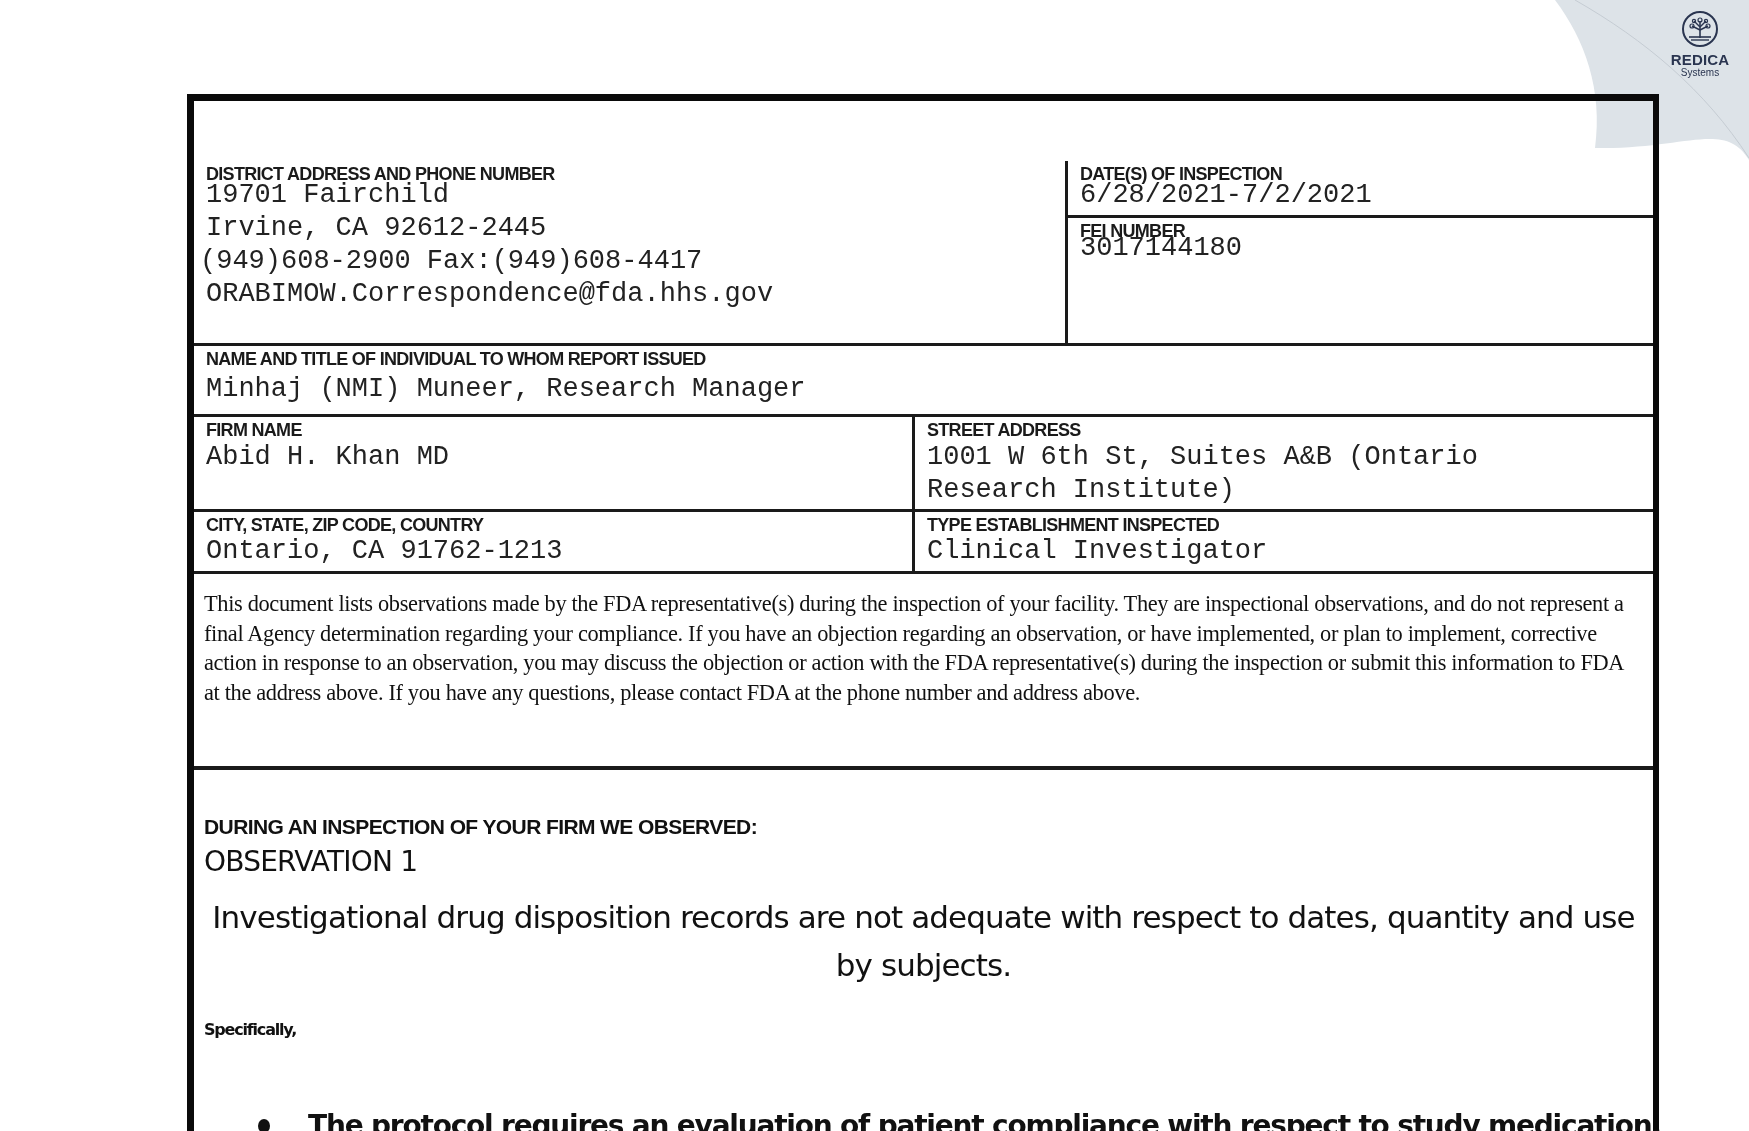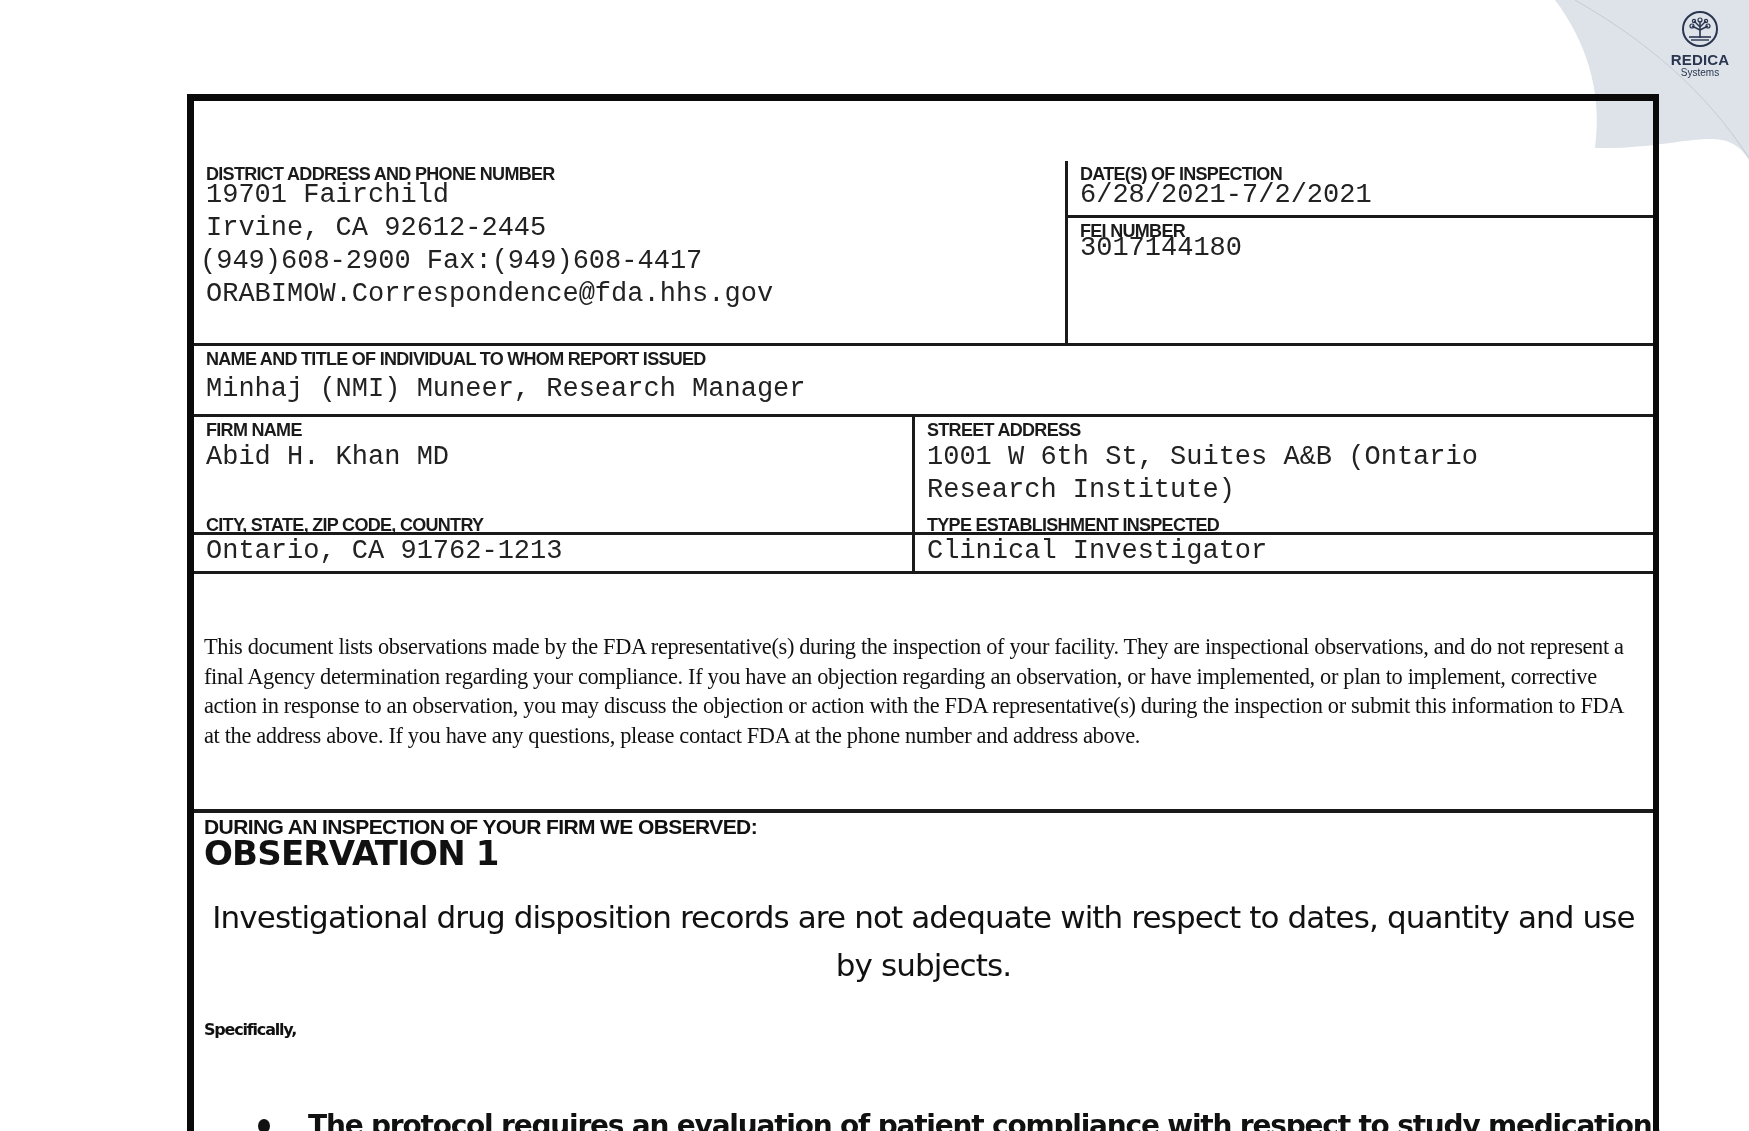--- a/index.html
+++ b/index.html
@@ -21,21 +21,21 @@
     white-space:nowrap;
   }
   .mono { font-family:"Liberation Mono", monospace; font-size:27px; color:#222; white-space:pre; line-height:32px;text-align:center; }
   .hdr1 { position:absolute; left:0; right:0; top:8px; text-align:center; font-weight:bold; font-size:23px; letter-spacing:-0.5px; }
   .hdr2 { position:absolute; left:0; right:0; top:33px; text-align:center; font-size:19px; letter-spacing:-0.3px; }
   .disclaimer {
     position:absolute; left:10px; right:20px; top:30px;
     font-family:"Liberation Serif", serif; font-size:22.4px; line-height:29.6px; color:#111; letter-spacing:-0.35px;
   }
   .obs-lead { font-family:"Liberation Sans", sans-serif; font-weight:bold; font-size:21px; letter-spacing:-0.6px; position:absolute; left:10px; top:30px; }
-  .obs-title { font-family:"DejaVu Sans", sans-serif; font-weight:bold; font-size:34px; position:absolute; left:10px; top:48px; letter-spacing:-0.8px; }
+  .obs-title { font-family:"DejaVu Sans", sans-serif; font-weight:normal; font-size:28px; position:absolute; left:10px; top:60px; letter-spacing:-0.8px; }
   .obs-desc { font-family:"DejaVu Sans", sans-serif; font-size:31px; position:absolute; left:10px; top:108px; right:10px; line-height:48px; letter-spacing:-0.9px;text-align:center; }
   .obs-spec { font-family:"DejaVu Sans", sans-serif; font-weight:bold; font-size:16px; position:absolute; left:10px; top:235px; letter-spacing:-1.2px; }
   .obs-bullet { position:absolute; left:64px; top:324px; font-family:"DejaVu Sans", sans-serif; font-weight:bold; font-size:28px; letter-spacing:-1.2px; white-space:nowrap; }
   .obs-bullet .dot { display:inline-block; width:12px; height:14px; border-radius:50%; background:#111; margin-right:38px; vertical-align:2px; }
   .redica {
     position:absolute; left:1555px; top:0; width:194px; height:160px;
   }
   .redica-logo { position:absolute; left:1665px; top:10px; width:70px; text-align:center; }
   .redica-name { font-family:"Liberation Sans", sans-serif; font-weight:bold; font-size:15px; color:#2a3550; letter-spacing:0.2px; line-height:15px; }
   .redica-sub { font-family:"Liberation Sans", sans-serif; font-size:10px; color:#2a3550; line-height:11px; }
@@ -91,21 +91,21 @@
         <div class="mono" style="position:absolute; left:12px; top:14px;">3017144180</div>
       </div>
     </div>
   </div>
 
   <div class="row" style="top:245px; height:71px;">
     <div class="label">NAME AND TITLE OF INDIVIDUAL TO WHOM REPORT ISSUED</div>
     <div class="mono" style="position:absolute; left:12px; top:27px;">Minhaj (NMI) Muneer, Research Manager</div>
   </div>
 
-  <div class="row" style="top:316px; height:118px;">
+  <div class="row" style="top:316px; height:95px;">
     <div class="cell vline" style="left:0; width:721px;">
       <div class="label">FIRM NAME</div>
       <div class="mono" style="position:absolute; left:12px; top:24px;">Abid H. Khan MD</div>
     </div>
     <div class="cell" style="left:721px; right:0;">
       <div class="label">STREET ADDRESS</div>
       <div class="mono" style="position:absolute; left:12px; top:24px;">1001 W 6th St, Suites A&amp;B (Ontario</div>
       <div class="mono" style="position:absolute; left:12px; top:57px;">Research Institute)</div>
     </div>
   </div>
@@ -114,21 +114,21 @@
     <div class="cell vline" style="left:0; width:721px;">
       <div class="label">CITY, STATE, ZIP CODE, COUNTRY</div>
       <div class="mono" style="position:absolute; left:12px; top:23px;">Ontario, CA 91762-1213</div>
     </div>
     <div class="cell" style="left:721px; right:0;">
       <div class="label">TYPE ESTABLISHMENT INSPECTED</div>
       <div class="mono" style="position:absolute; left:12px; top:23px;">Clinical Investigator</div>
     </div>
   </div>
 
-  <div class="row" style="top:501px; height:211px; border-bottom-width:4px;padding-left:8px;">
+  <div class="row" style="top:458px; height:211px; border-bottom-width:4px;padding-left:8px;">
     <div class="disclaimer">This document lists observations made by the FDA representative(s) during the inspection of your facility. They are inspectional observations, and do not represent a final Agency determination regarding your compliance. If you have an objection regarding an observation, or have implemented, or plan to implement, corrective action in response to an observation, you may discuss the objection or action with the FDA representative(s) during the inspection or submit this information to FDA at the address above. If you have any questions, please contact FDA at the phone number and address above.</div>
   </div>
 
   <div style="position:absolute; left:0; right:0; top:684px; bottom:0;">
     <div class="obs-lead">DURING AN INSPECTION OF YOUR FIRM WE OBSERVED:</div>
     <div class="obs-title">OBSERVATION 1</div>
     <div class="obs-desc">Investigational drug disposition records are not adequate with respect to dates, quantity and use by subjects.</div>
     <div class="obs-spec">Specifically,</div>
     <div class="obs-bullet">
       <span class="dot"></span><span>The protocol requires an evaluation of patient compliance with respect to study medication.</span>

